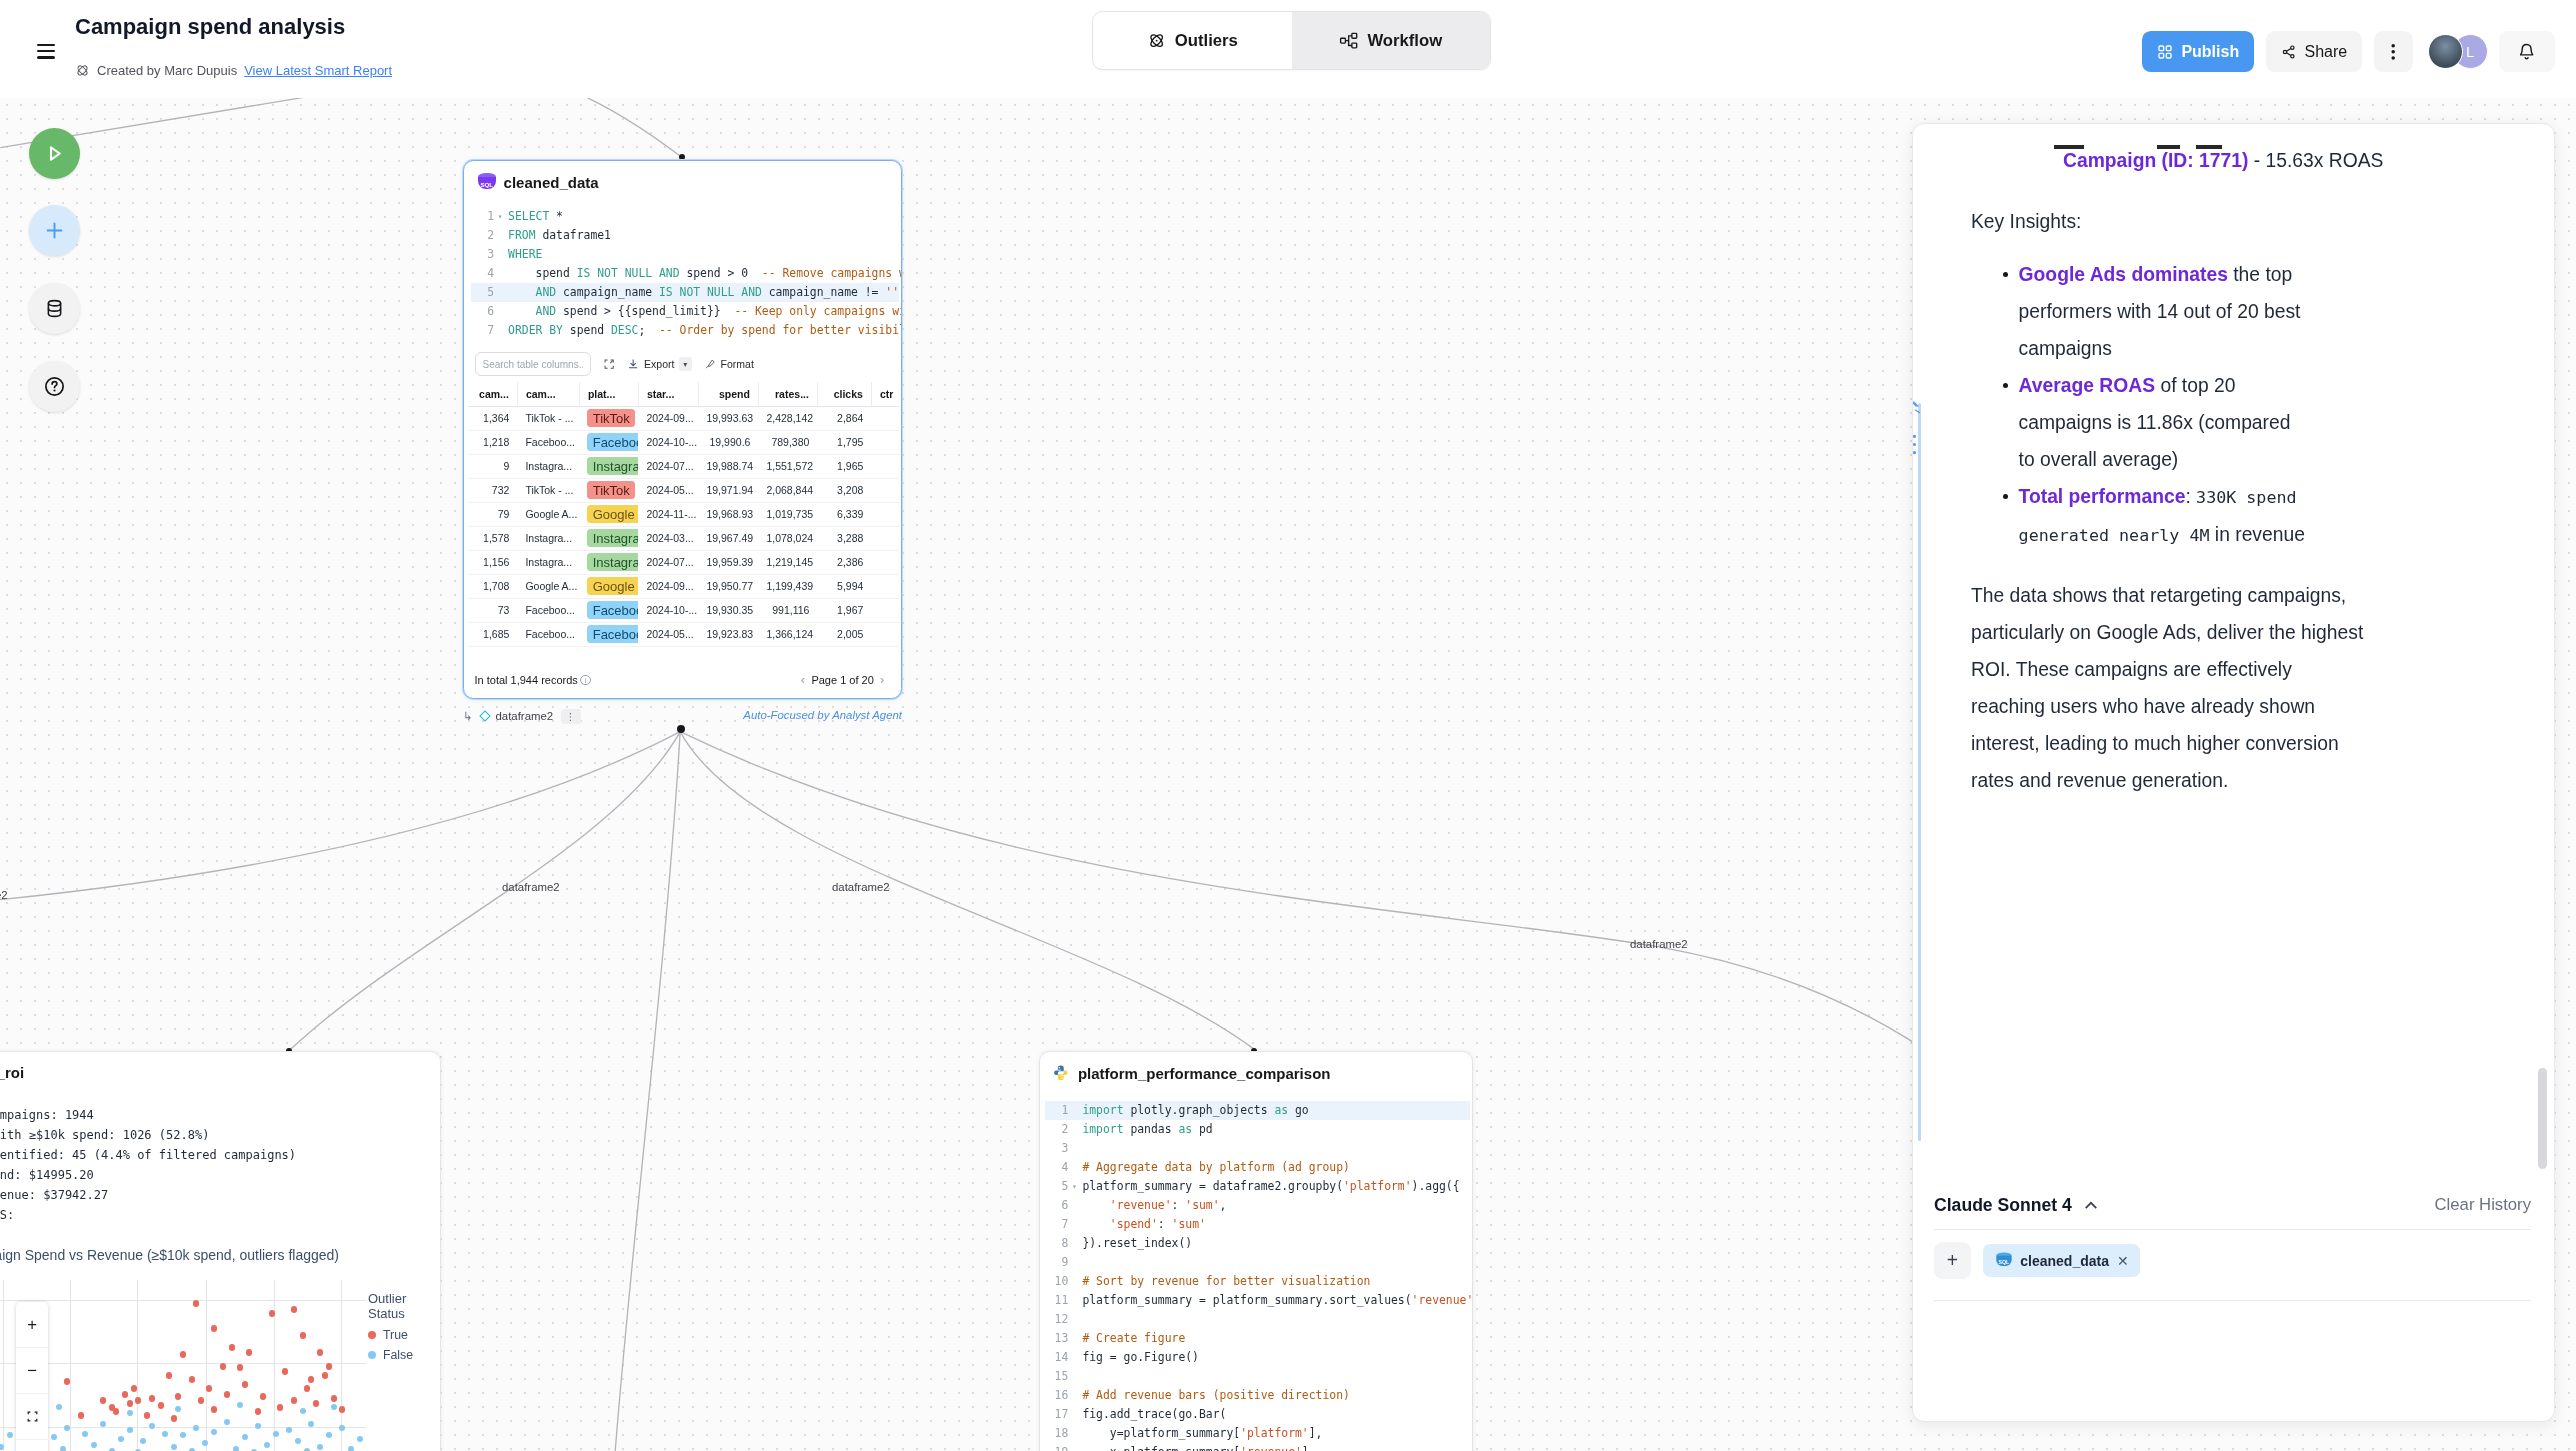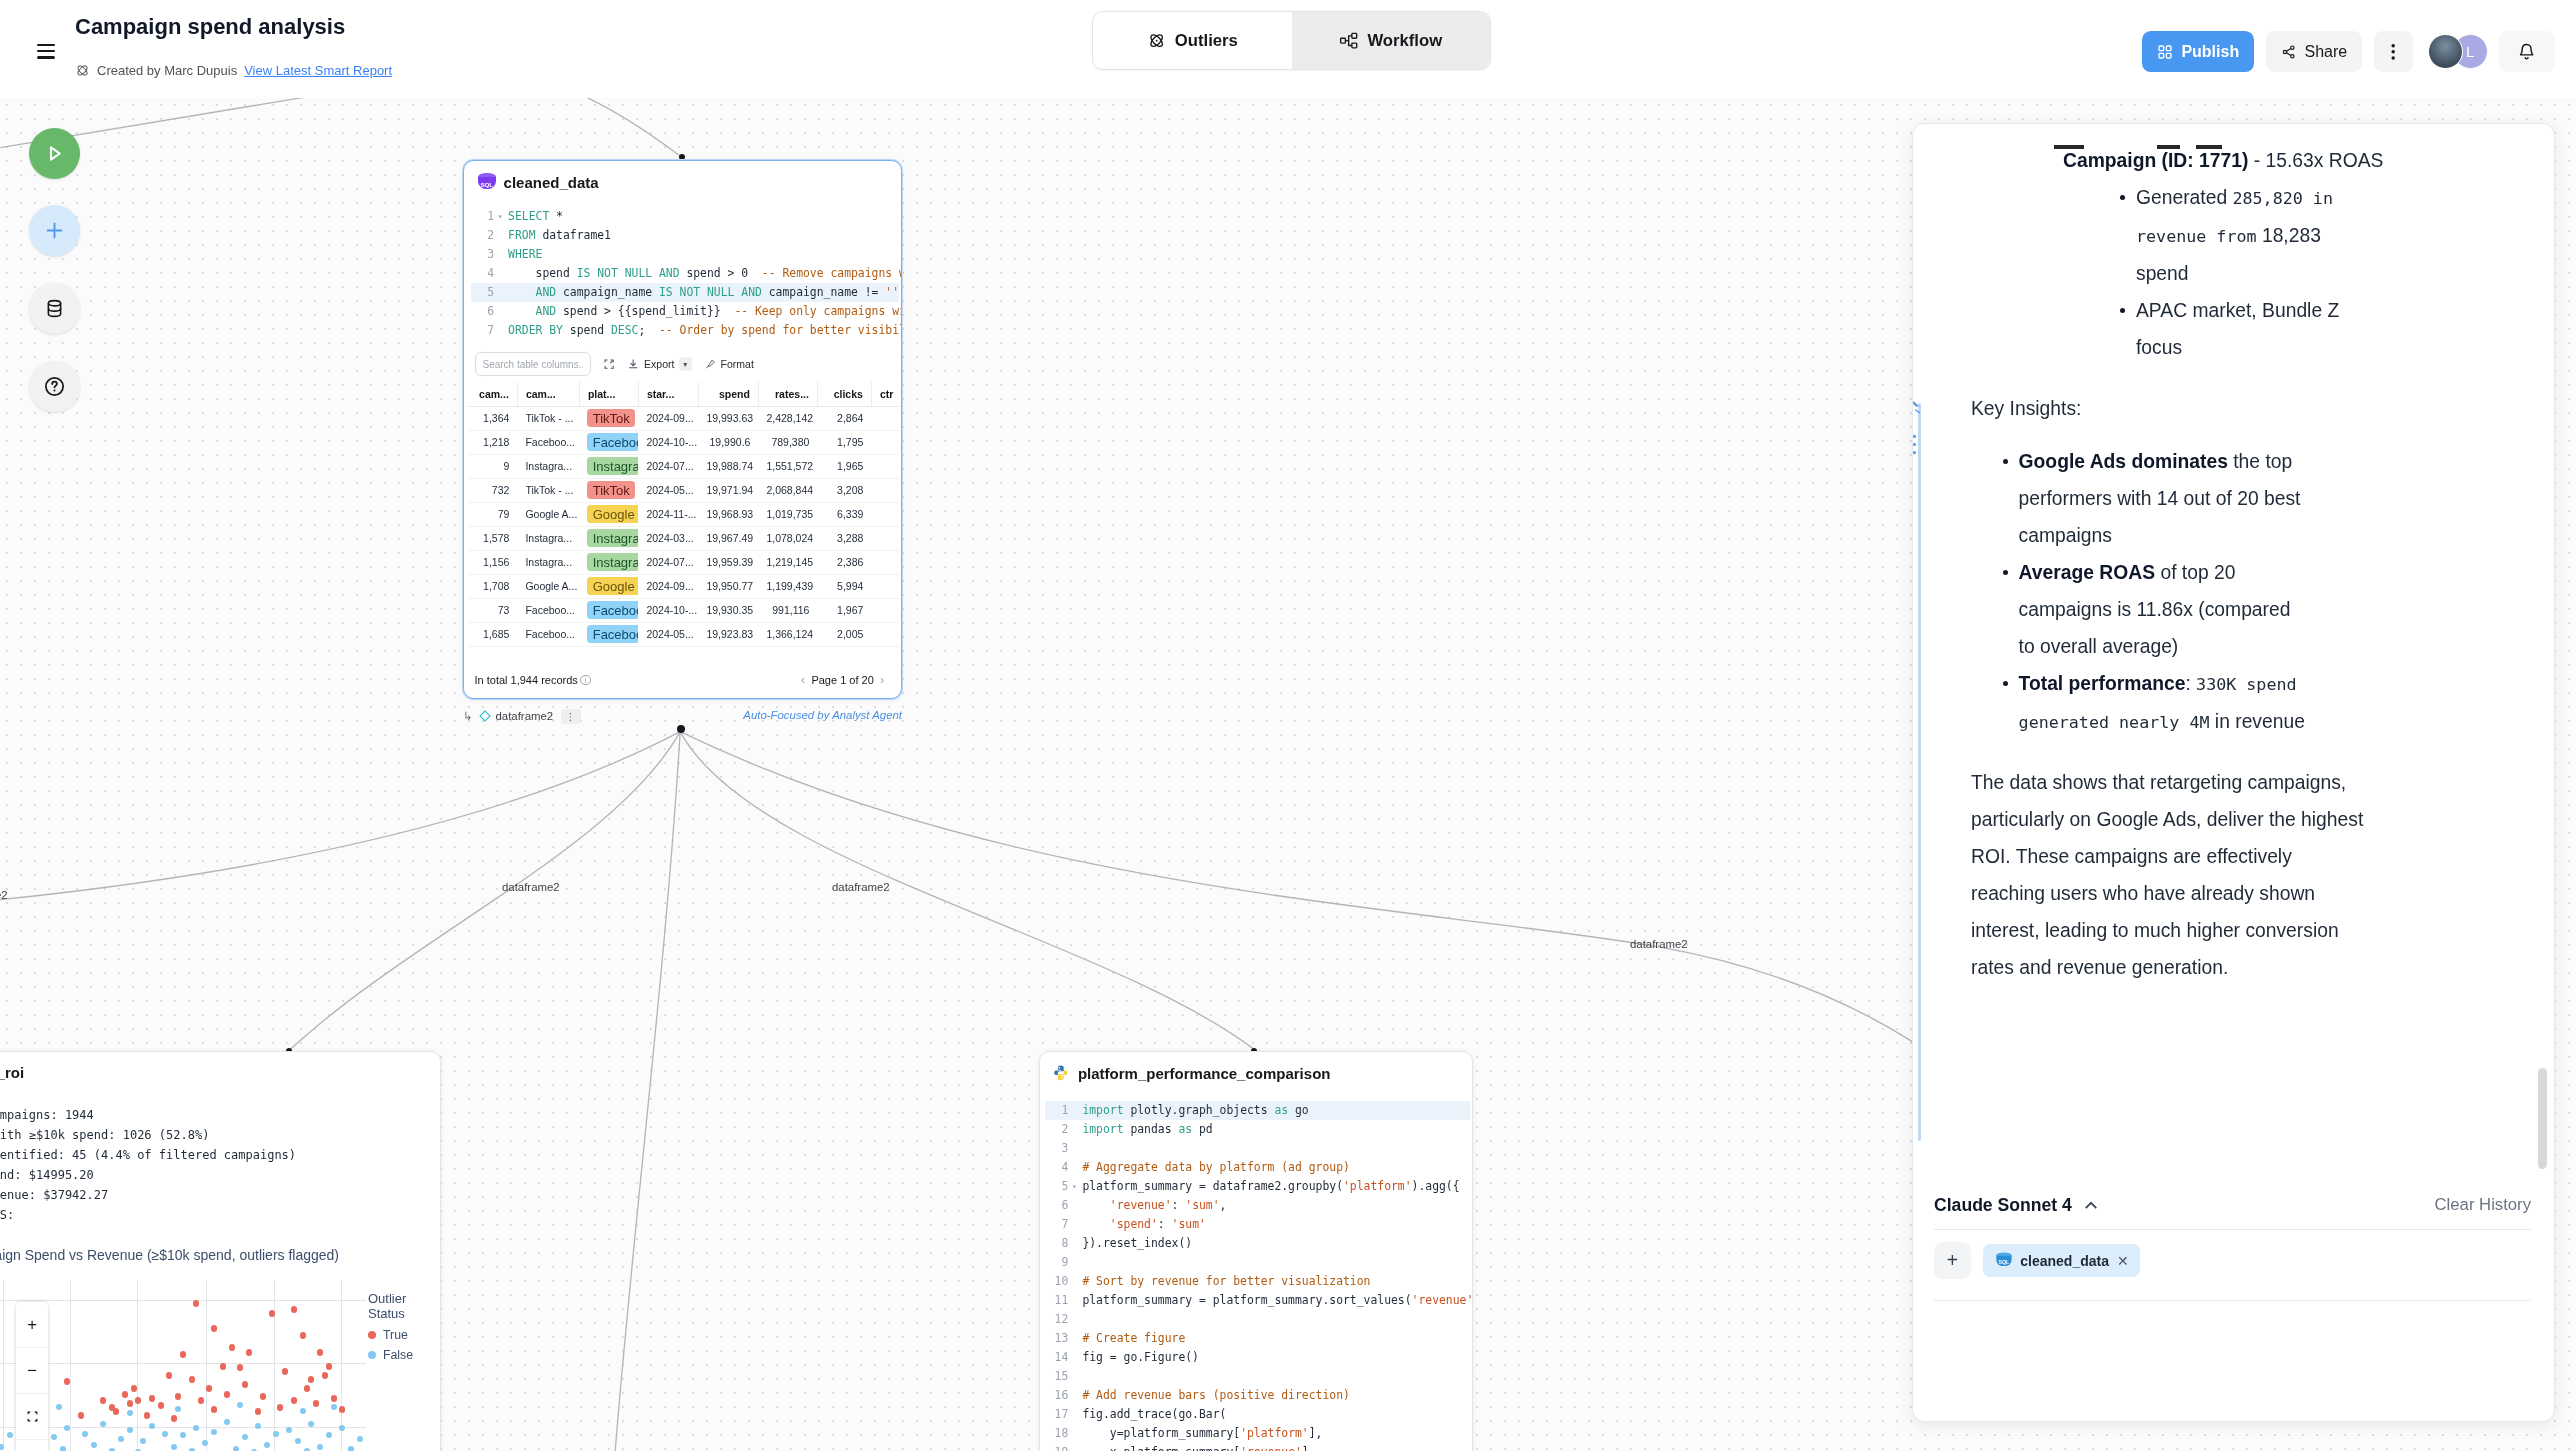--- a/index.html
+++ b/index.html
@@ -104,21 +104,21 @@
   .btn.ghost { background:#F4F4F5; color:#18181B; }
   .avatar { width:35px; height:35px; border-radius:50%; display:flex; align-items:center; justify-content:center;
     font-size:15px; color:#fff; border:1.8px solid #fff; }
   .bell-btn { width:56px; height:41px; border-radius:8.8px; background:#F7F7F8; display:flex; align-items:center; justify-content:center; cursor:pointer; }
 
   
   .panel { position:absolute; left:1912px; top:123px; width:643px; height:1299px; background:#fff;
     border:0.9px solid #E8E8EA; border-radius:12.3px; box-shadow:0 3.5px 16px rgba(0,0,0,.08); z-index:35; overflow:hidden; }
   .msg { position:absolute; left:58px; top:17.6px; width:474px; font-size:19.3px; line-height:37px; color:#1F2937; }
   .msg .code { font-family:"DejaVu Sans Mono", monospace; font-size:16.7px; }
-  .msg b { font-weight:bold; color:#0f172a; }
+  .msg b { font-weight:bold; color:#6d28d9; }
   .blt { position:relative; padding-left:23px; }
   .blt::before { content:""; position:absolute; left:7px; top:16px; width:5.3px; height:5.3px; border-radius:50%; background:#111827; }
   .crop-marks span { position:absolute; height:4.4px; background:#27272A; top:21px; }
   .focus-line { position:absolute; left:5.3px; top:279px; width:2.6px; height:738px; background:#BFD9F5; border-radius:1.8px; }
   .panel-side-ico { position:absolute; color:#5B9BEA; }
   .pscroll { position:absolute; right:7px; top:944px; width:8.8px; height:101px; background:#D8D8DC; border-radius:4.4px; }
   .model-row { position:absolute; left:21px; right:23px; top:1065px; height:32px; display:flex; align-items:center; justify-content:space-between; }
   .model-name { font-size:17.6px; font-weight:bold; color:#111827; display:flex; gap:12.3px; align-items:center; cursor:pointer; }
   .clear-btn { font-size:16.7px; color:#6B7280; cursor:pointer; }
   .pdivider { position:absolute; left:21px; right:23px; height:0.9px; background:#E8E8EA; }
@@ -601,24 +601,20 @@
   <div class="panel">
     <div class="crop-marks">
       <span style="left:141px; width:30px;"></span>
         <span style="left:244px; width:23px;"></span>
         <span style="left:283px; width:26px;"></span>
     </div>
 
     <div class="msg">
       <div style="padding-left:92px;">
         <div><b>Campaign (ID: 1771)</b><span> - 15.63x ROAS</span></div>
-        <div id="sub-bullets" style="padding-left:50px; width:308px;">
-            <div class="blt"><span>Generated </span><span class="code">285,820 in revenue from</span><span> 18,283 spend</span></div>
-            <div class="blt"><span>APAC market, Bundle Z focus</span></div>
-          </div>
       </div>
       <div style="margin-top:24.6px;">Key Insights:</div>
       <div id="insight-bullets" style="padding-left:24.6px; width:334px; margin-top:16px;">
           <div class="blt"><b>Google Ads dominates</b><span> the top performers with 14 out of 20 best campaigns</span></div>
           <div class="blt"><b>Average ROAS</b><span> of top 20 campaigns is 11.86x (compared to overall average)</span></div>
           <div class="blt"><b>Total performance</b><span>: </span><span class="code">330K spend generated nearly 4M</span><span> in revenue</span></div>
         </div>
       <div style="margin-top:23px; width:397px;">The data shows that retargeting campaigns, particularly on Google Ads, deliver the highest ROI. These campaigns are effectively reaching users who have already shown interest, leading to much higher conversion rates and revenue generation.</div>
     </div>
 

